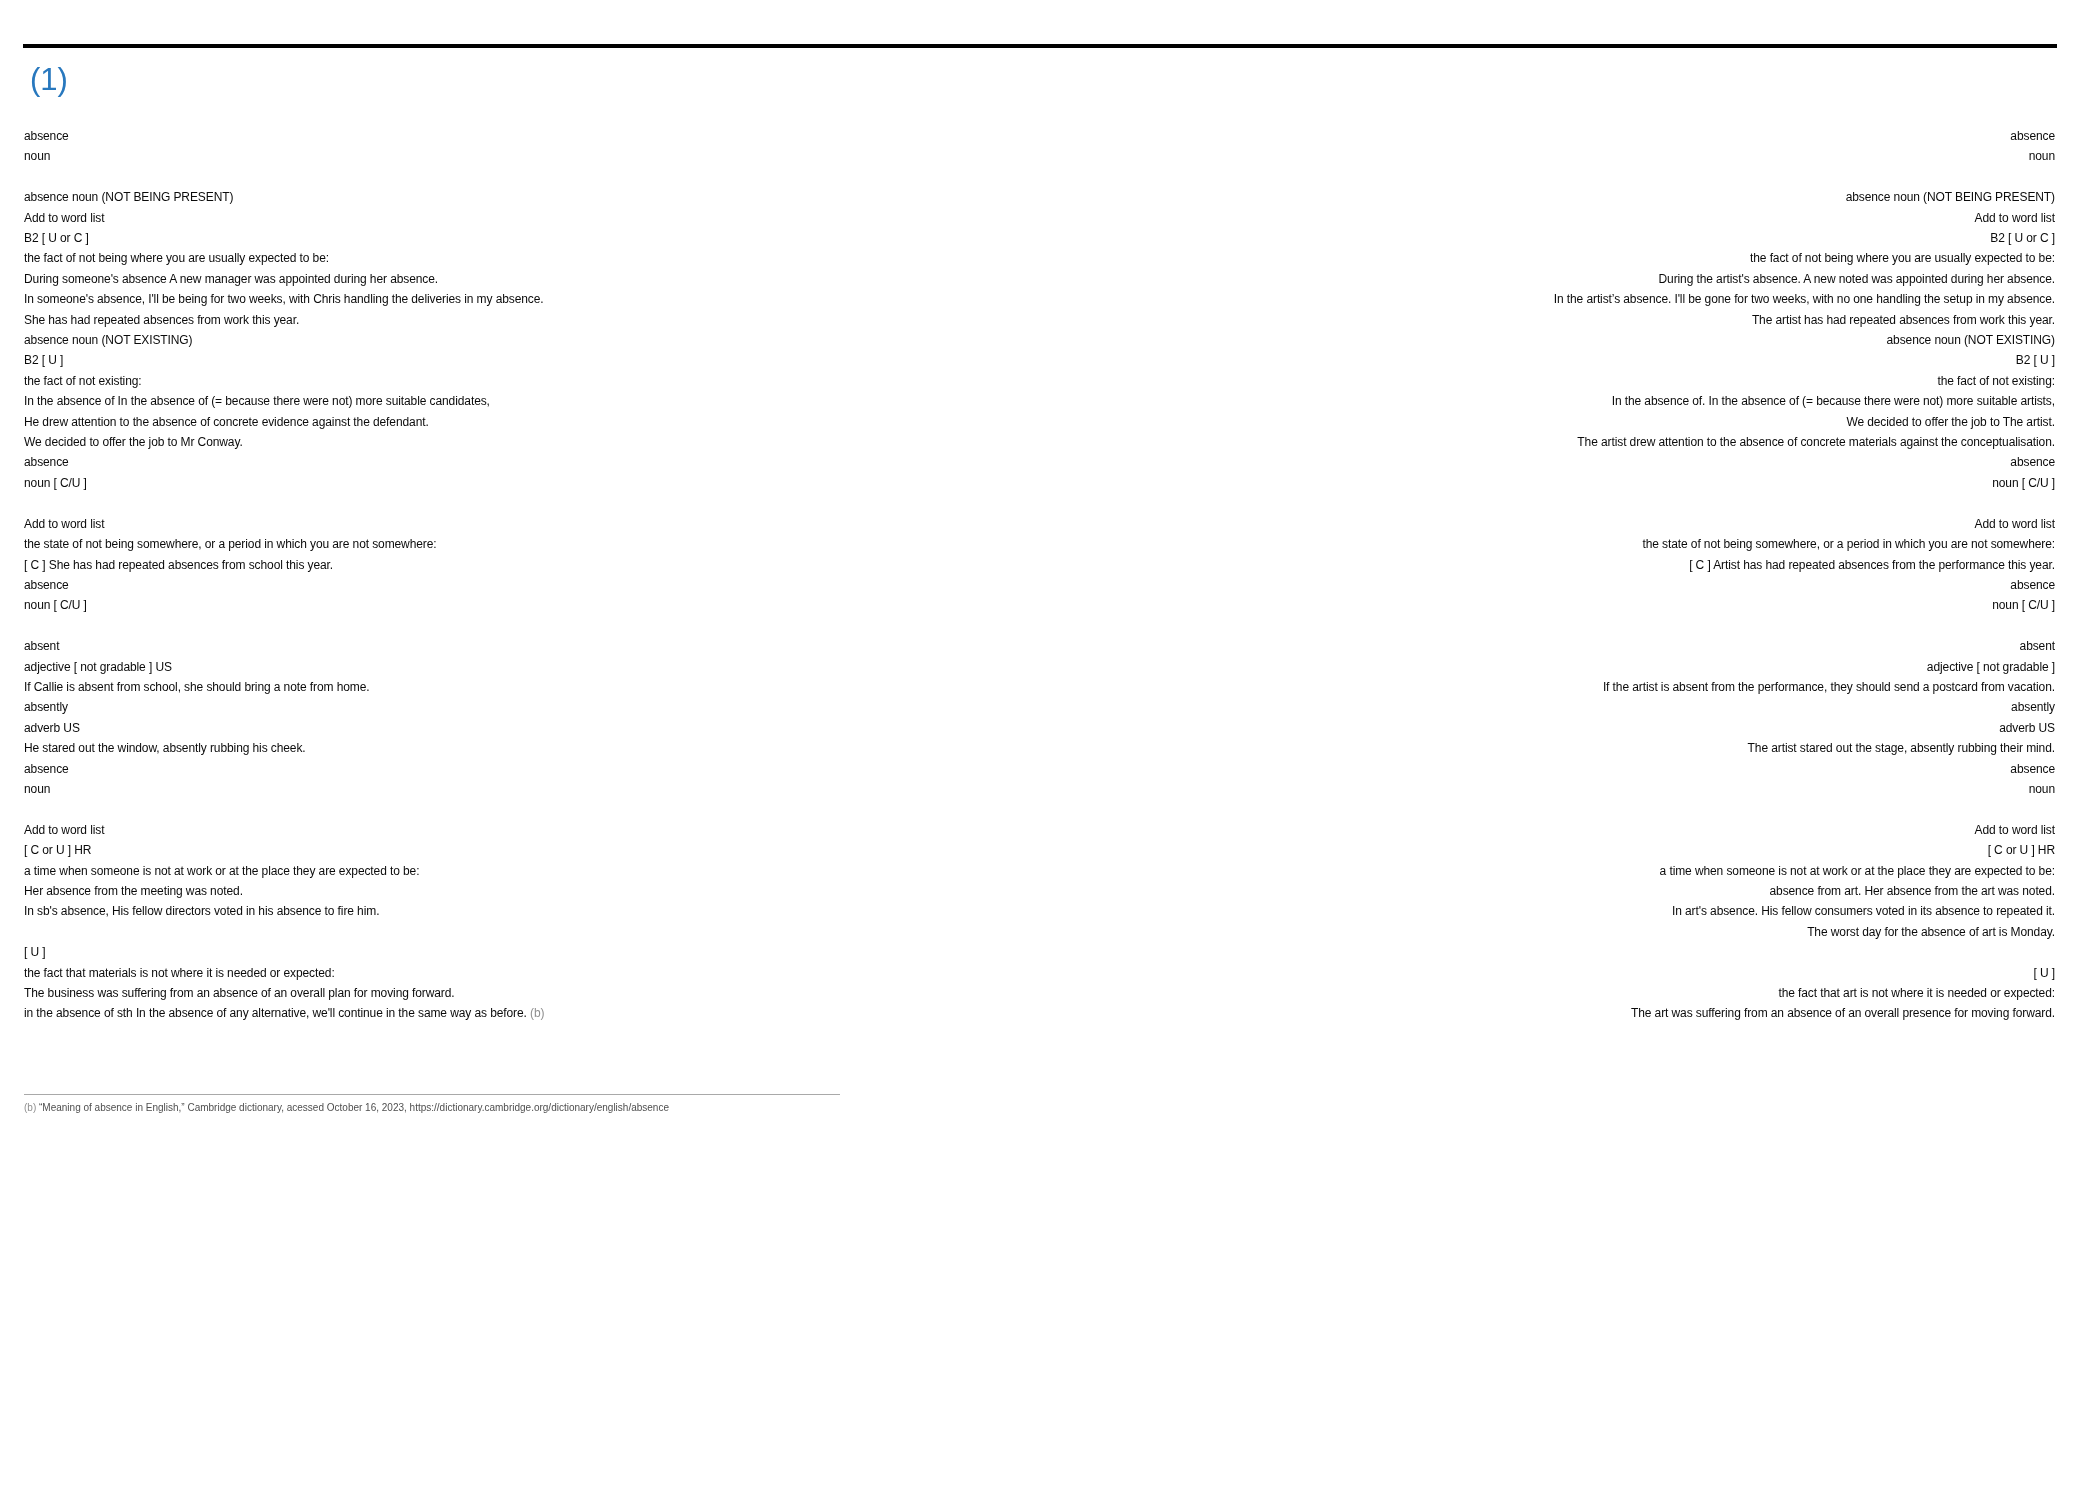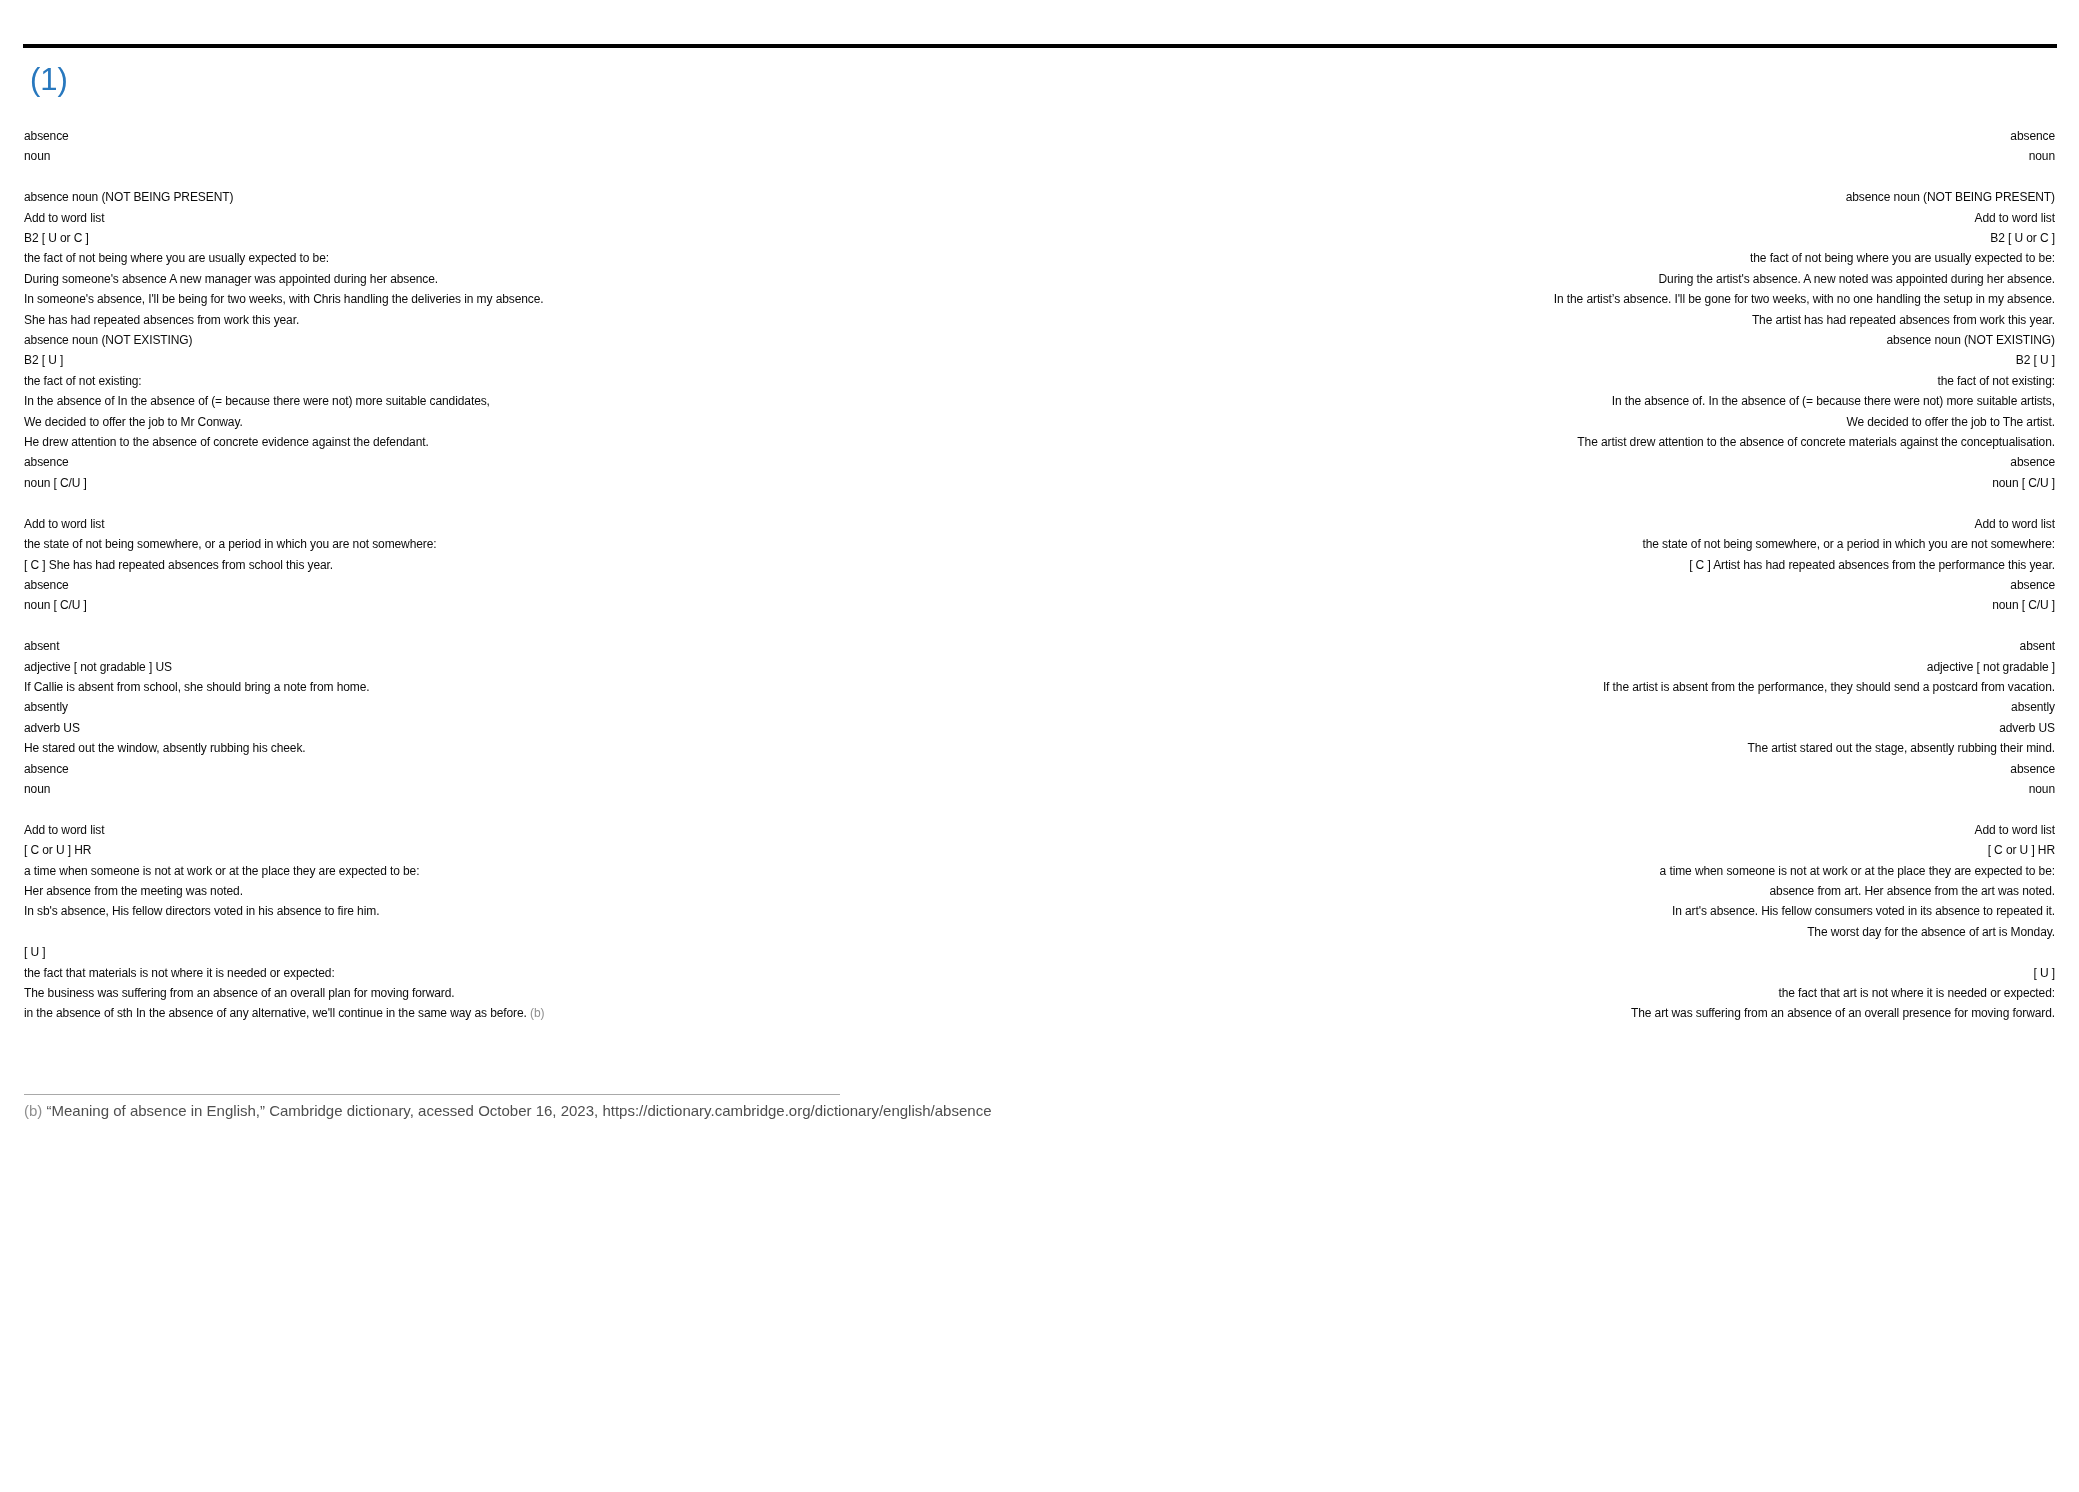--- a/index.html
+++ b/index.html
@@ -51,21 +51,21 @@
     left: 24px;
     top: 1094px;
     width: 816px;
     height: 1px;
     background: #a9a9a9;
   }
   .footnote {
     position: absolute;
     left: 24px;
     top: 1102px;
-    font-size: 15px;
+    font-size: 10px;
     color: #4f4f4f;
     white-space: nowrap;
   }
   .footnote .marker { color: #8f8f8f; }
 </style>
 </head>
 <body>
 
 <div class="top-rule"></div>
 
@@ -82,22 +82,22 @@
         <div class="line">Add to word list</div>
         <div class="line">B2 [ U or C ]</div>
         <div class="line">the fact of not being where you are usually expected to be:</div>
         <div class="line">During someone's absence A new manager was appointed during her absence.</div>
         <div class="line">In someone's absence, I'll be being for two weeks, with Chris handling the deliveries in my absence.</div>
         <div class="line">She has had repeated absences from work this year.</div>
         <div class="line">absence noun (NOT EXISTING)</div>
         <div class="line">B2 [ U ]</div>
         <div class="line">the fact of not existing:</div>
         <div class="line">In the absence of In the absence of (= because there were not) more suitable candidates,</div>
+        <div class="line">He drew attention to the absence of concrete evidence against the defendant.</div>
         <div class="line">We decided to offer the job to Mr Conway.</div>
-        <div class="line">He drew attention to the absence of concrete evidence against the defendant.</div>
         <div class="line">absence</div>
         <div class="line">noun [ C/U ]</div>
       </div>
       <div class="group">
         <div class="line">Add to word list</div>
         <div class="line">the state of not being somewhere, or a period in which you are not somewhere:</div>
         <div class="line">[ C ] She has had repeated absences from school this year.</div>
         <div class="line">absence</div>
         <div class="line">noun [ C/U ]</div>
       </div>

